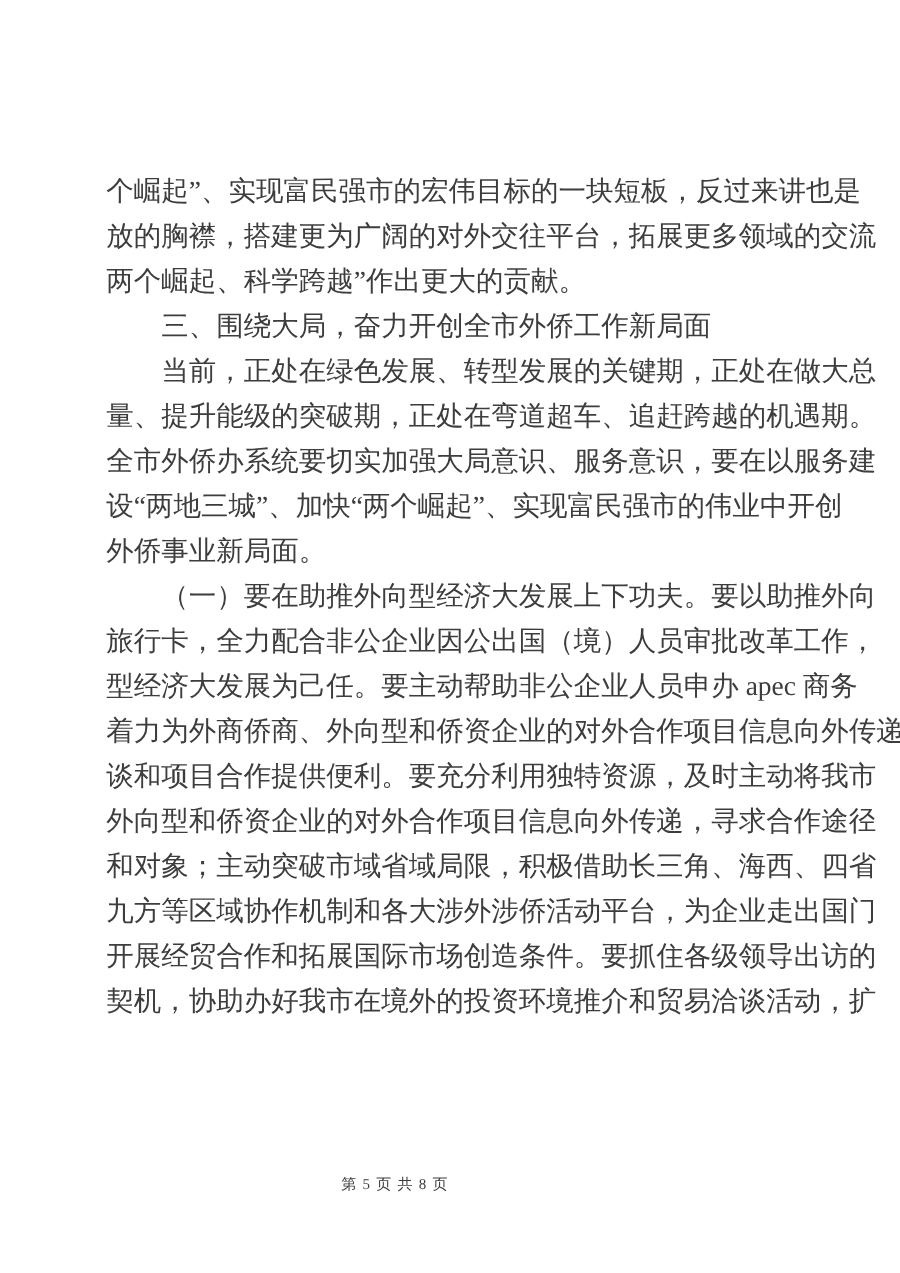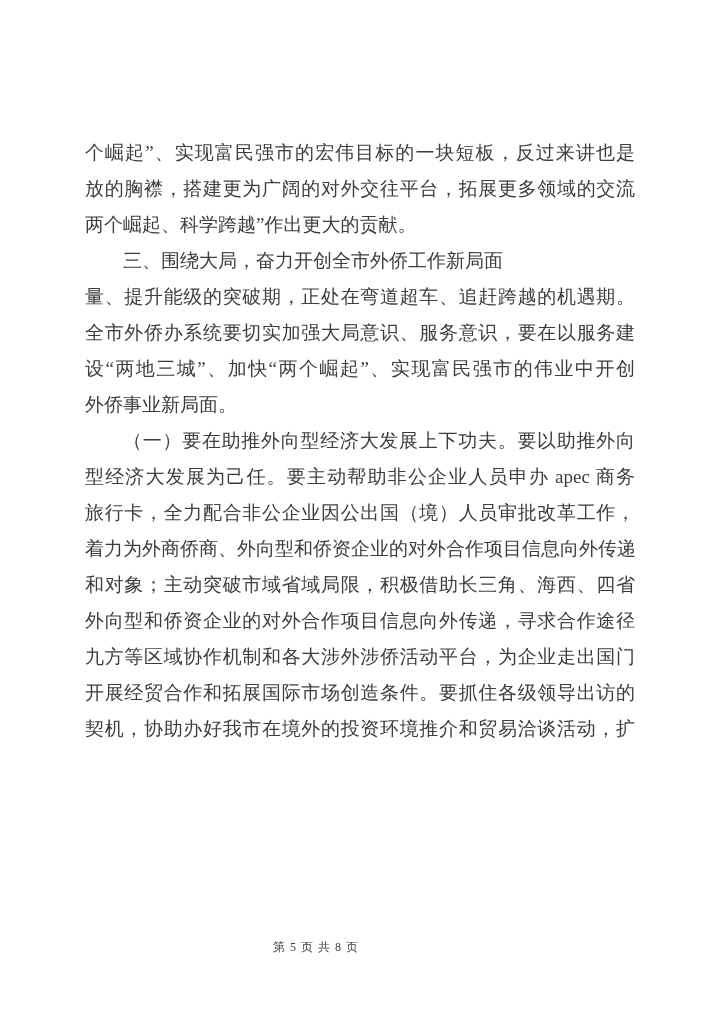--- a/index.html
+++ b/index.html
@@ -17,21 +17,21 @@
     height: 1018px;
     background: var(--page-bg);
     overflow: hidden;
   }
   .body-text {
     position: absolute;
     left: 85px;
     top: 135px;
     width: 550px;
     color: var(--text-color);
-    font-size: 19px;
+    font-size: 22px;
   }
   .line {
     height: 36px;
     line-height: 36px;
     white-space: nowrap;
     text-align: justify;
     text-align-last: justify;
     text-justify: inter-character;
   }
   .line.last {
@@ -54,28 +54,30 @@
 </style>
 </head>
 <body>
 
 <div class="page">
   <div class="body-text">
     <div class="line">个崛起”、实现富民强市的宏伟目标的一块短板，反过来讲也是</div>
     <div class="line">放的胸襟，搭建更为广阔的对外交往平台，拓展更多领域的交流</div>
     <div class="line last">两个崛起、科学跨越”作出更大的贡献。</div>
     <div class="line indent last">三、围绕大局，奋力开创全市外侨工作新局面</div>
+    <div class="line indent">当前，正处在绿色发展、转型发展的关键期，正处在做大总</div>
     <div class="line">量、提升能级的突破期，正处在弯道超车、追赶跨越的机遇期。</div>
     <div class="line">全市外侨办系统要切实加强大局意识、服务意识，要在以服务建</div>
     <div class="line">设“两地三城”、加快“两个崛起”、实现富民强市的伟业中开创</div>
     <div class="line last">外侨事业新局面。</div>
     <div class="line indent">（一）要在助推外向型经济大发展上下功夫。要以助推外向</div>
+    <div class="line">旅行卡，全力配合非公企业因公出国（境）人员审批改革工作，</div>
     <div class="line">型经济大发展为己任。要主动帮助非公企业人员申办 apec 商务</div>
-    <div class="line">旅行卡，全力配合非公企业因公出国（境）人员审批改革工作，</div>
     <div class="line">着力为外商侨商、外向型和侨资企业的对外合作项目信息向外传递</div>
+    <div class="line">谈和项目合作提供便利。要充分利用独特资源，及时主动将我市</div>
+    <div class="line">外向型和侨资企业的对外合作项目信息向外传递，寻求合作途径</div>
     <div class="line">和对象；主动突破市域省域局限，积极借助长三角、海西、四省</div>
-    <div class="line">外向型和侨资企业的对外合作项目信息向外传递，寻求合作途径</div>
     <div class="line">九方等区域协作机制和各大涉外涉侨活动平台，为企业走出国门</div>
     <div class="line">开展经贸合作和拓展国际市场创造条件。要抓住各级领导出访的</div>
     <div class="line">契机，协助办好我市在境外的投资环境推介和贸易洽谈活动，扩</div>
   </div>
   <div class="footer">第 5 页 共 8 页</div>
 </div>
 
 </body></html>

